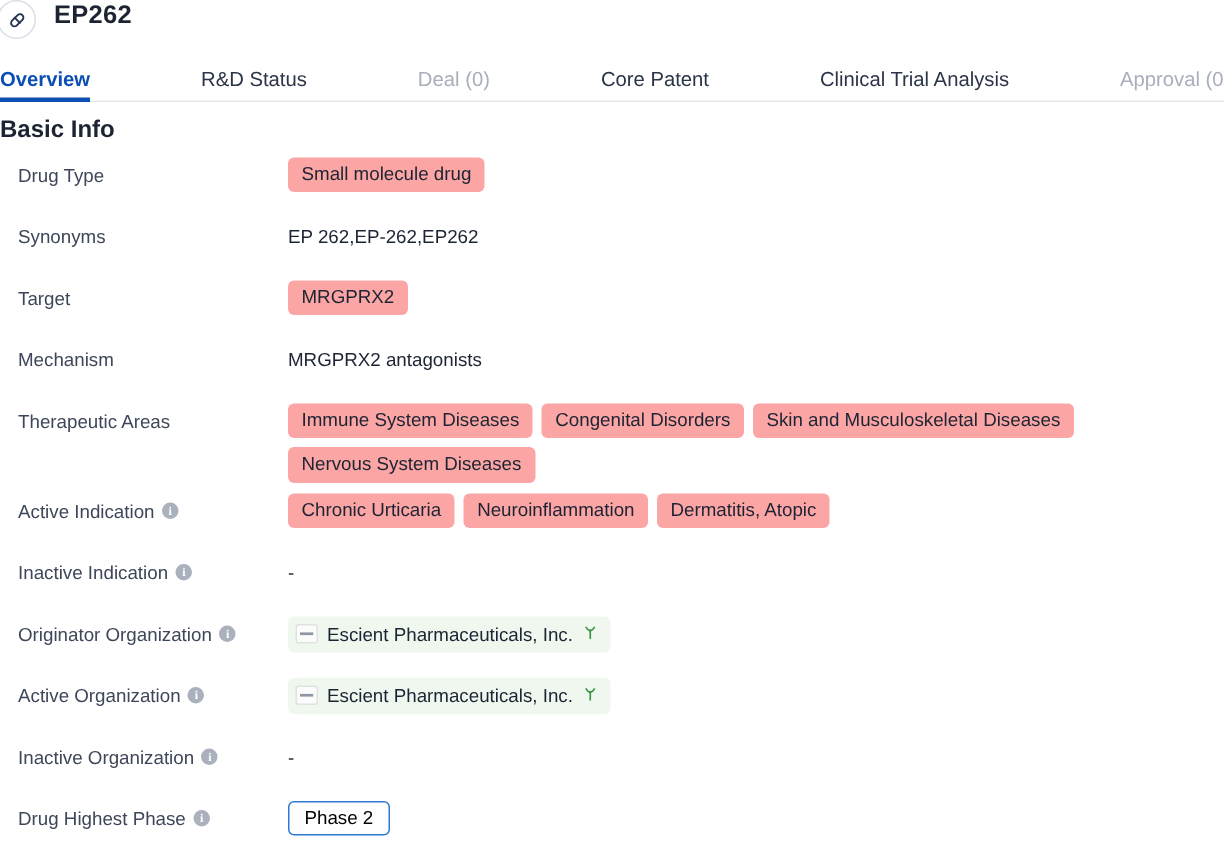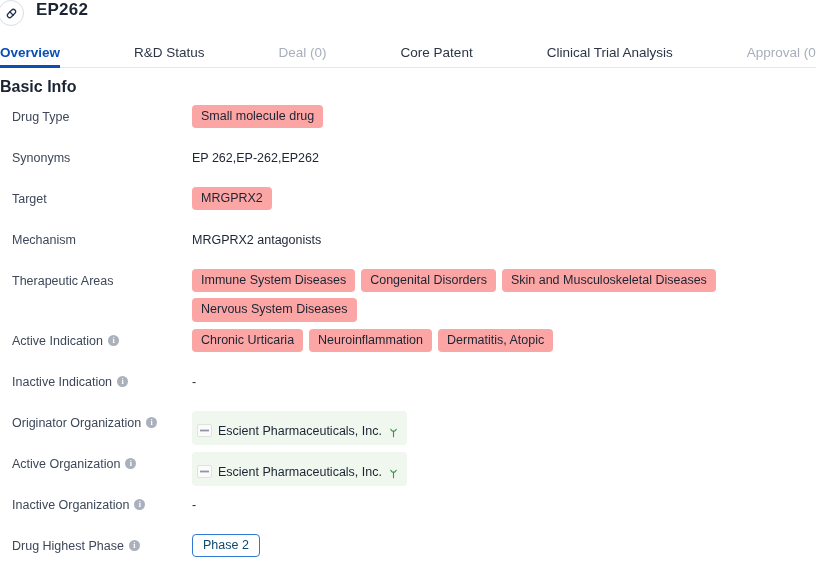--- a/index.html
+++ b/index.html
@@ -122,22 +122,23 @@
     color: #1c2433;
     font-size: 12.5px;
     border-radius: 4px;
     padding: 4px 9px 5px 9px;
     white-space: nowrap;
     line-height: 1.15;
   }
   .org-chip {
     background: #eff7ee;
     border-radius: 4px;
-    padding: 13px 8px 3px 5px;
+    padding: 3px 8px 3px 5px;
     display: inline-flex;
+    align-items: center;
     gap: 6px;
     white-space: nowrap;
   }
   .org-logo {
     width: 15px;
     height: 13px;
     background: #fbfbfb;
     border: 1px solid #dfe3e0;
     border-radius: 2px;
     display: flex;
@@ -145,21 +146,21 @@
     justify-content: center;
   }
   .org-name {
     font-size: 12.5px;
     color: #1c2433;
   }
   .phase-badge {
     display: inline-block;
     border: 1px solid #2f78d4;
     border-radius: 4px;
-    color: #0c4a6e;
+    color: #000000;
     font-size: 12.5px;
     padding: 3px 10px 4px 10px;
     background: #ffffff;
     white-space: nowrap;
   }
 
   
   .info-icon {
     width: 11px;
     height: 11px;

